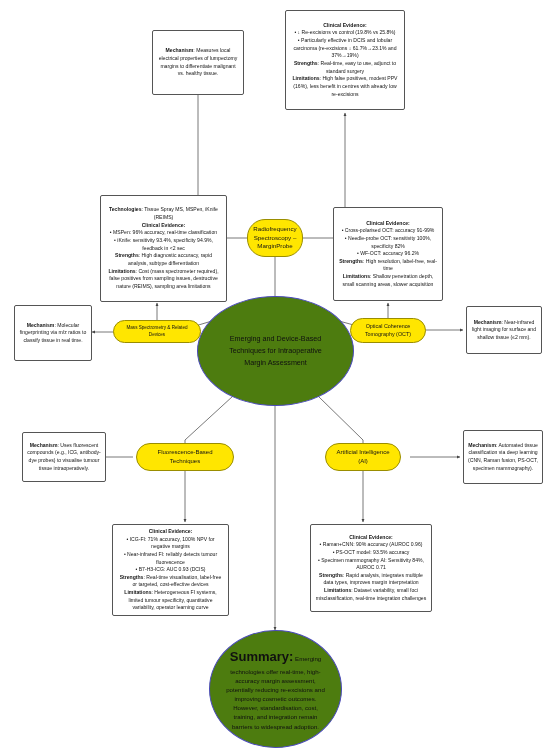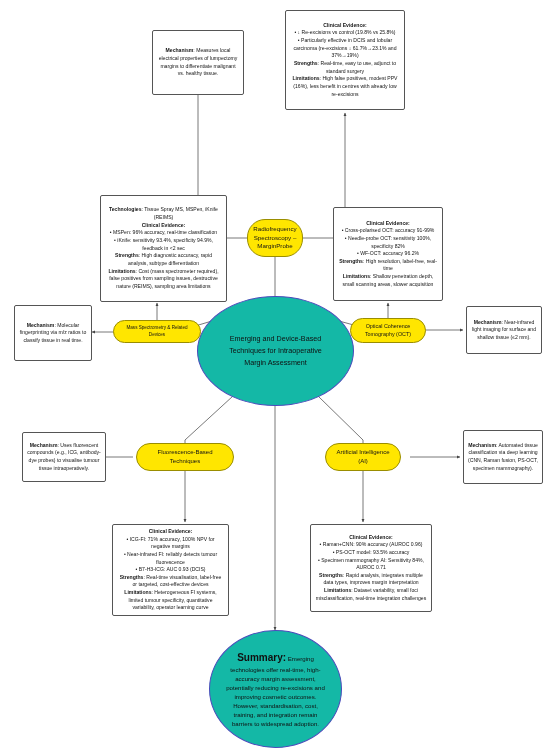--- a/index.html
+++ b/index.html
@@ -29,29 +29,29 @@
     background:#ffe600;border:1px solid #9a8d00;
     border-radius:18px;
     display:flex;align-items:center;justify-content:center;
     text-align:center;font-size:6.2px;line-height:1.45;
     font-weight:400;color:#141414;padding:2px 5px;
     z-index:4;
   }
 
   .circle{
     position:absolute;box-sizing:border-box;
-    background:#14b8a6;border:1px solid #4b4bbb;
+    background:#4d7c0f;border:1px solid #4b4bbb;
     border-radius:50%;
     display:flex;align-items:center;justify-content:center;
     text-align:center;color:#101010;
     z-index:4;
   }
   #center-node{font-size:7.2px;line-height:1.65;padding:0 26px;}
   #summary-node{font-size:6.1px;line-height:1.5;padding:0 14px;}
-  #summary-node .lbl{font-weight:bold;font-size:10px;}
+  #summary-node .lbl{font-weight:bold;font-size:13px;}
 </style>
 </head>
 <body>
 
 <div id="canvas">
 
   <svg class="edges" viewBox="0 0 550 752">
     <defs>
       <marker id="ar" markerWidth="5" markerHeight="5" refX="4.2" refY="2" orient="auto">
         <path d="M0,0 L4.4,2 L0,4 z" fill="#444"></path>

